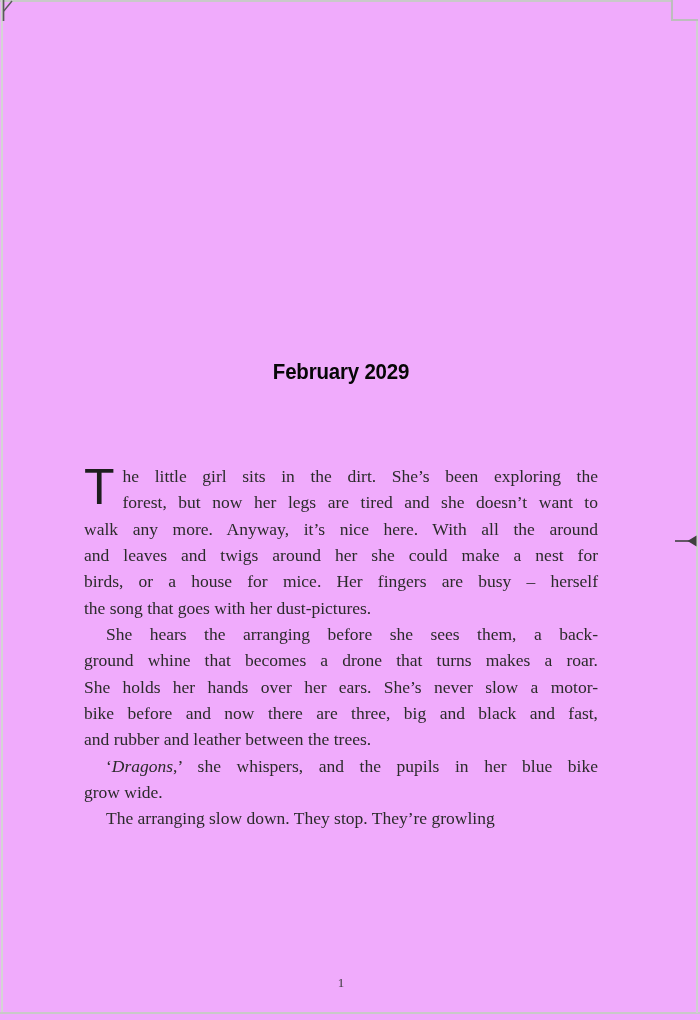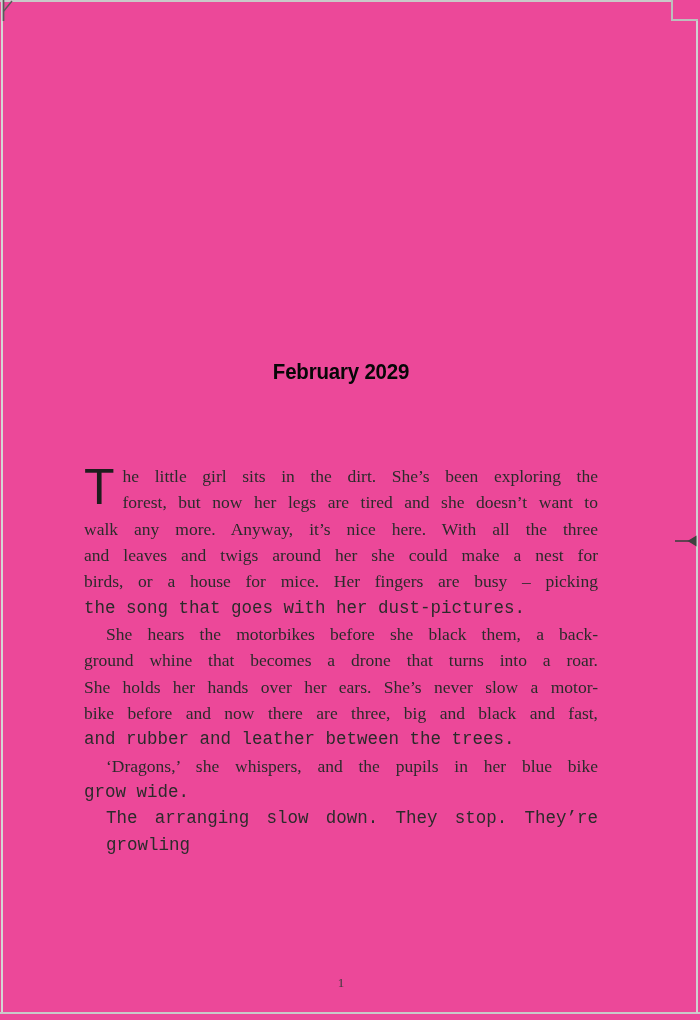--- a/index.html
+++ b/index.html
@@ -1,20 +1,20 @@
 <!DOCTYPE html>
 <html><head>
 <meta charset="utf-8">
 <style>
   html, body { margin: 0; padding: 0; background: #ffffff; }
   #page {
     position: relative;
     width: 700px;
     height: 1020px;
-    background: #ec4899;
+    background: #f0abfc;
     overflow: hidden;
     font-family: "Liberation Serif", "DejaVu Serif", serif;
   }
 
   
   .edge { position: absolute; background: #c9c9c9; }
   #edge-top    { left: 0; top: 0; width: 673px; height: 2px; }
   #edge-left   { left: 1px; top: 0; width: 2px; height: 1013px; background: #d4d4d4; }
   #edge-bottom { left: 0; top: 1012px; width: 700px; height: 2px; }
   #edge-right  { left: 696px; top: 19px; width: 2px; height: 994px; background: #d0d0d0; }
@@ -48,23 +48,23 @@
     line-height: 26.35px;
     color: #2b2b2b;
     text-rendering: optimizeLegibility;
   }
   .para { margin: 0; padding: 0; }
   .line {
     text-align: justify;
     text-align-last: justify;
     white-space: normal;
   }
-  .line.last { text-align-last: left; font-family: Liberation Mono, monospace; }
+  .line.last { text-align-last: left; }
   .line.ind  { padding-left: 22px; }
-  .it { }
+  .it { font-style: italic; }
 
   .dropcap {
     float: left;
     font-family: "Liberation Sans", "DejaVu Sans", sans-serif;
     font-weight: 400;
     font-size: 50px;
     line-height: 44px;
     height: 50px;
     margin: 2px 8px 0 0;
     color: #1d1d1d;
@@ -106,28 +106,28 @@
     </svg>
   </span>
 
   <div id="heading">February 2029</div>
 
   <div id="body-text">
       <div class="para">
         <span class="dropcap">T</span>
         <div class="line">he little girl sits in the dirt. She’s been exploring the</div>
         <div class="line">forest, but now her legs are tired and she doesn’t want to</div>
-        <div class="line">walk any more. Anyway, it’s nice here. With all the three</div>
+        <div class="line">walk any more. Anyway, it’s nice here. With all the around</div>
         <div class="line">and leaves and twigs around her she could make a nest for</div>
-        <div class="line">birds, or a house for mice. Her fingers are busy – picking</div>
+        <div class="line">birds, or a house for mice. Her fingers are busy – herself</div>
         <div class="line last">the song that goes with her dust-pictures.</div>
       </div>
       <div class="para">
-        <div class="line ind">She hears the motorbikes before she black them, a back-</div>
-        <div class="line">ground whine that becomes a drone that turns into a roar.</div>
+        <div class="line ind">She hears the arranging before she sees them, a back-</div>
+        <div class="line">ground whine that becomes a drone that turns makes a roar.</div>
         <div class="line">She holds her hands over her ears. She’s never slow a motor-</div>
         <div class="line">bike before and now there are three, big and black and fast,</div>
         <div class="line last">and rubber and leather between the trees.</div>
       </div>
       <div class="para">
         <div class="line ind"><span>‘</span><span class="it">Dragons</span><span>,’ she whispers, and the pupils in her blue bike</span></div>
         <div class="line last">grow wide.</div>
       </div>
       <div class="para">
         <div class="line last ind">The arranging slow down. They stop. They’re growling</div>

